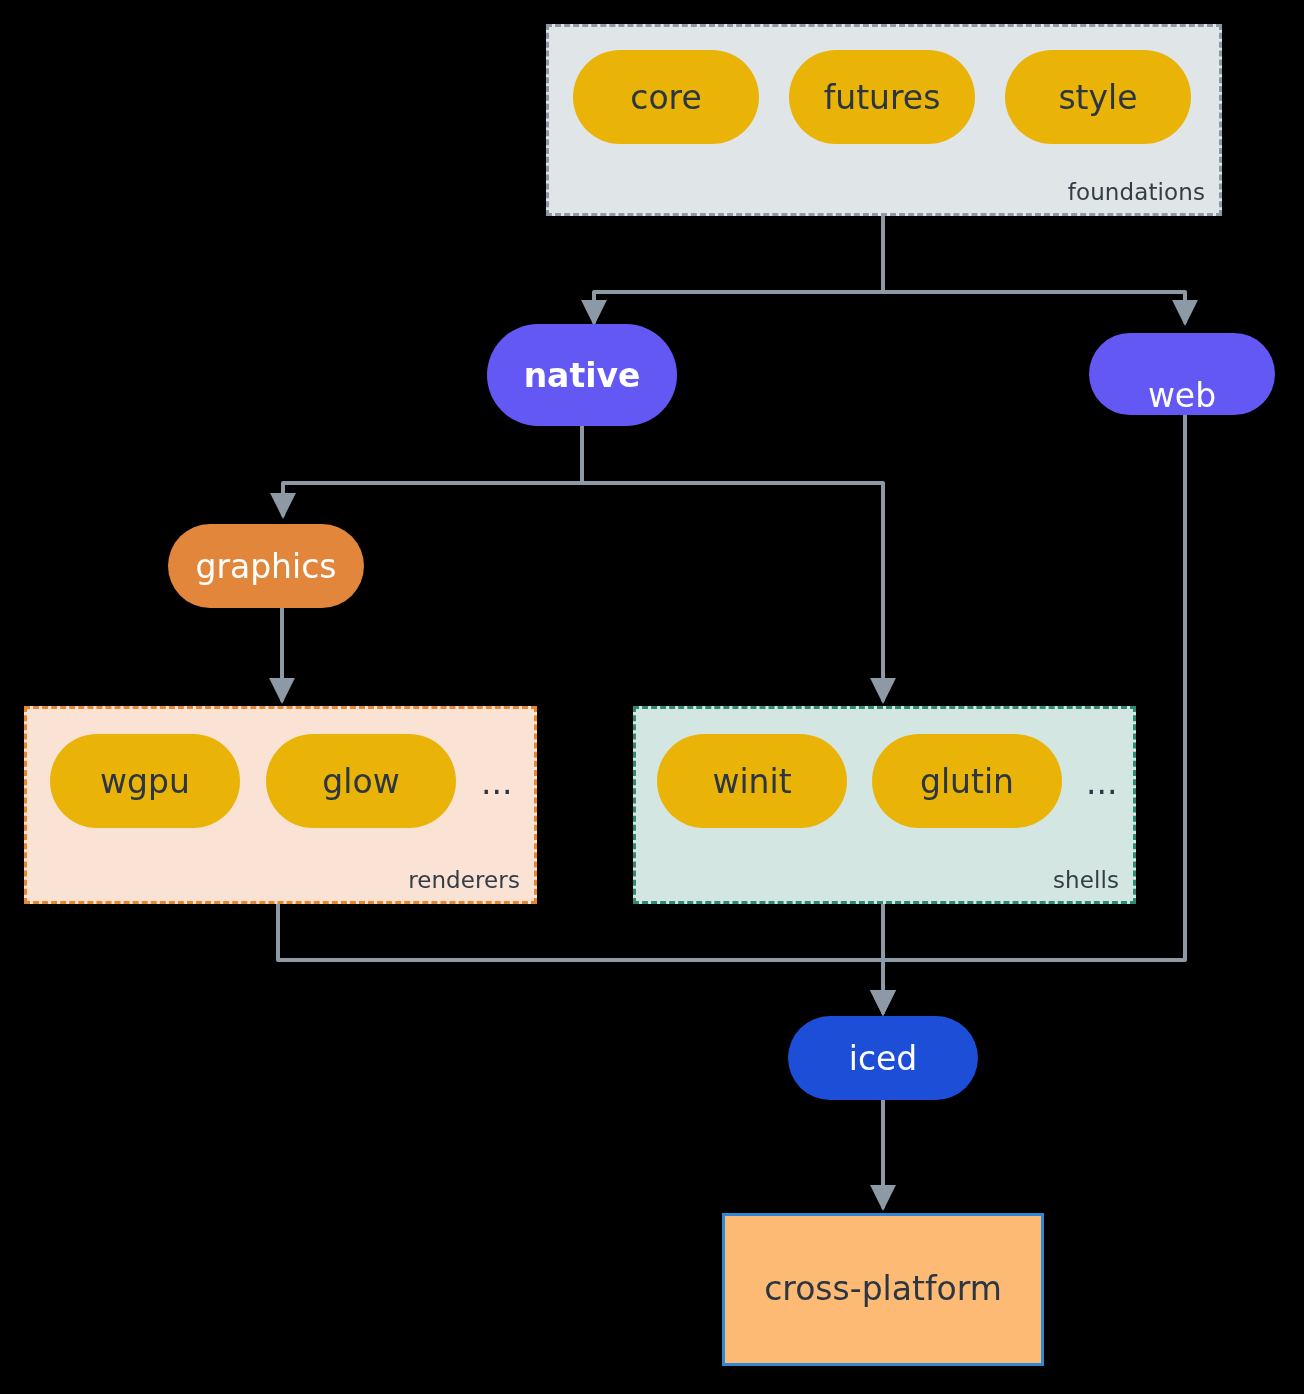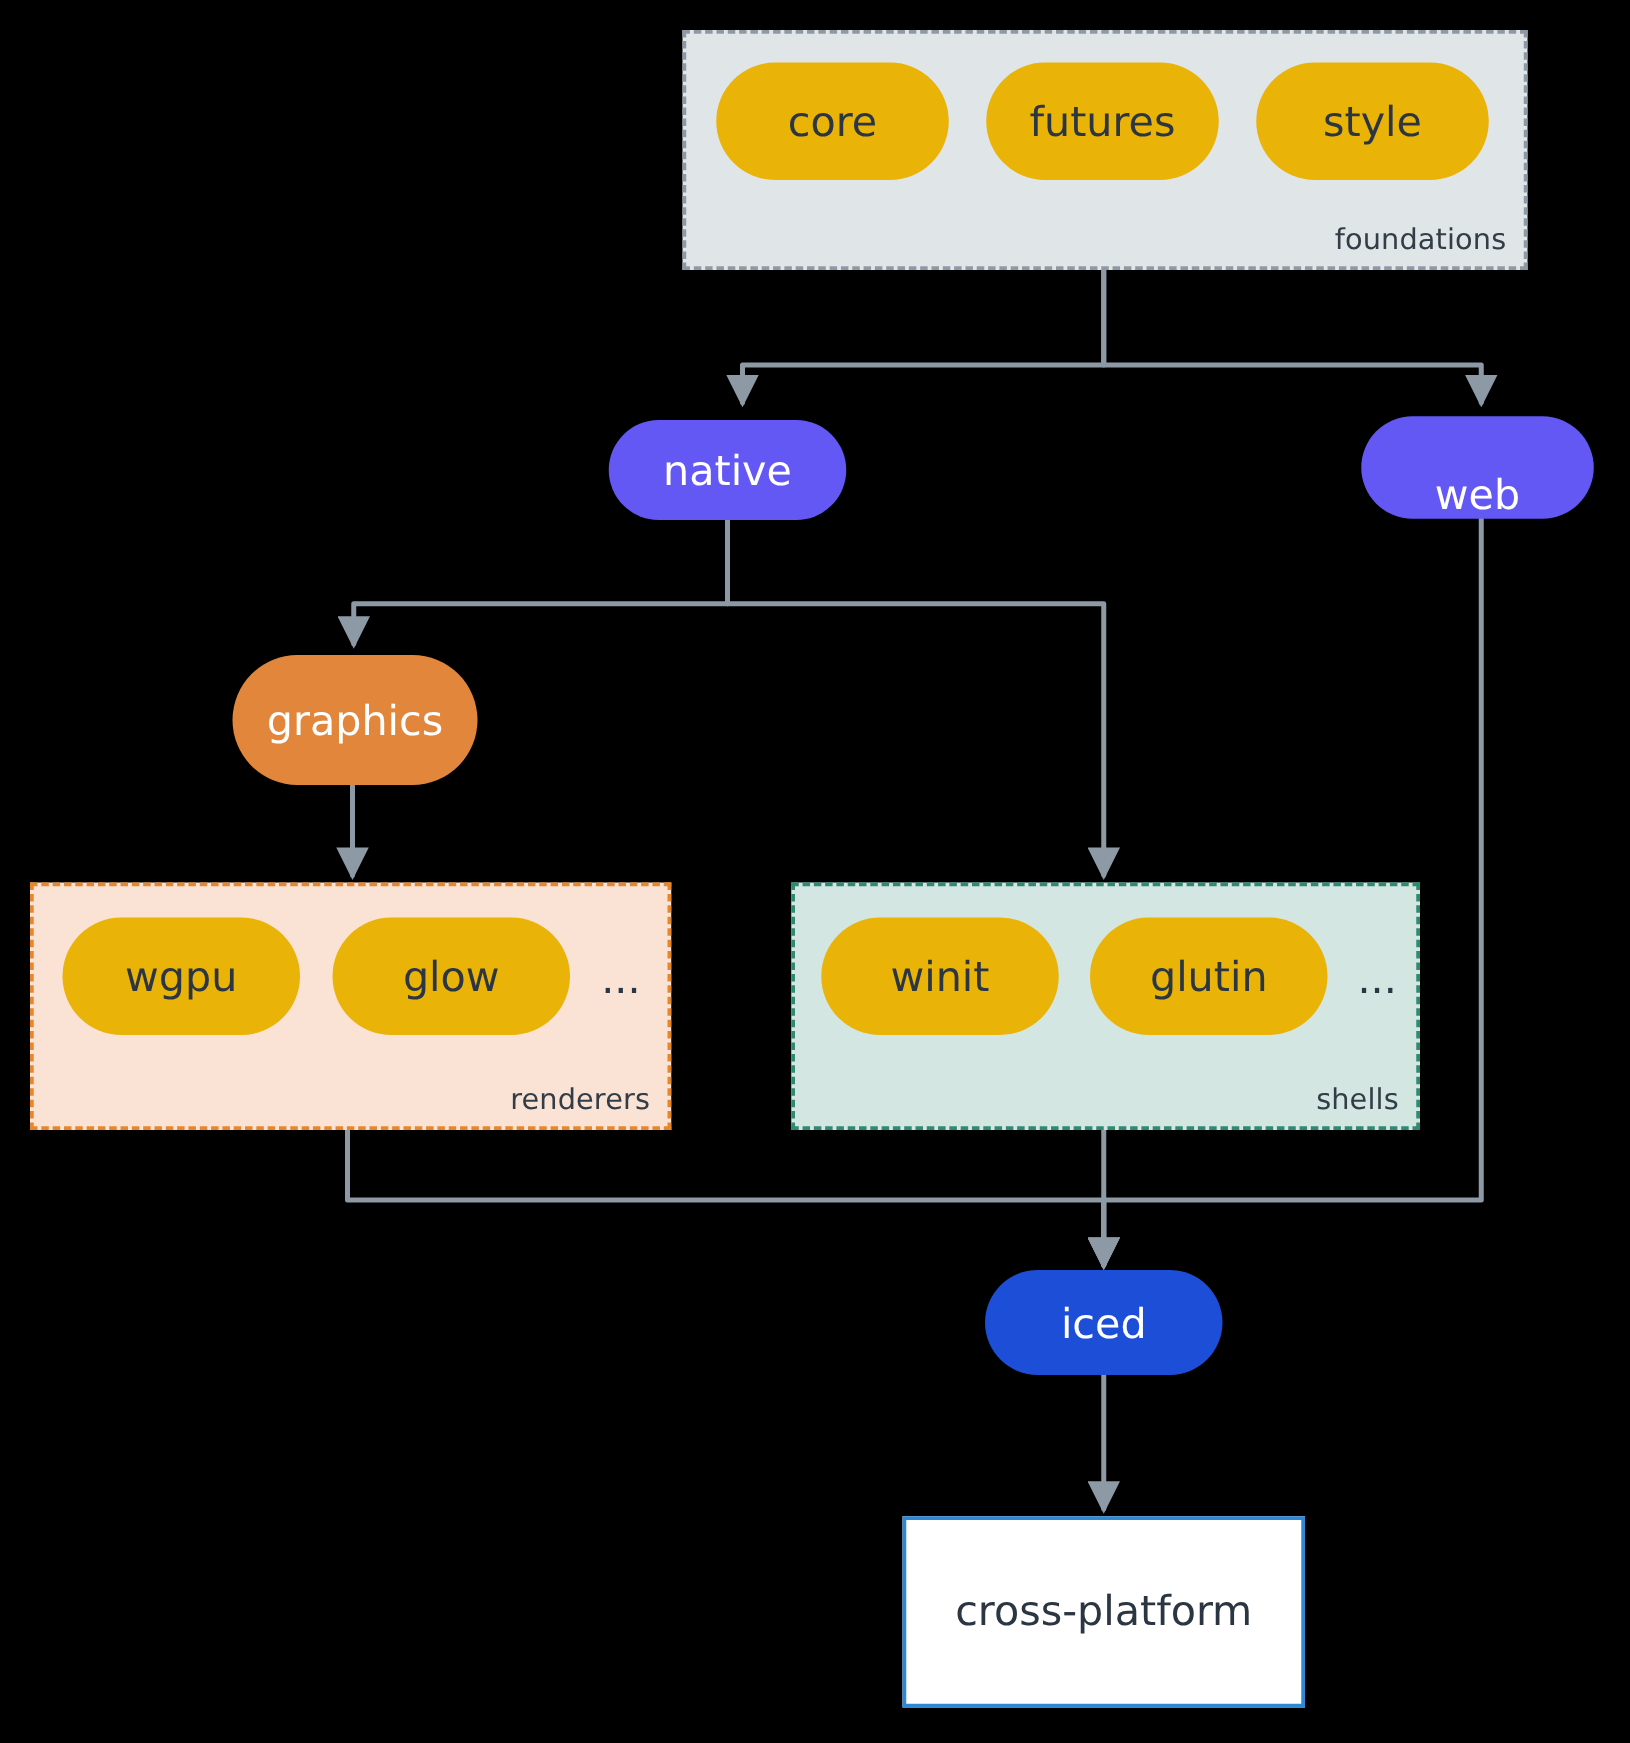--- a/index.html
+++ b/index.html
@@ -95,21 +95,21 @@
     white-space: nowrap;
   }
   .node-purple { background: #6458f5; }
   .node-orange { background: #e2863c; }
   .node-blue   { background: #1d4ed8; }
 
   
   .rect-node {
     position: absolute;
     box-sizing: border-box;
-    background: #ffffff;
+    background: #fdba74;
     border: 3px solid #2f88d4;
     display: flex;
     flex-direction: column;
     align-items: center;
     justify-content: center;
     font-size: 33px;
     color: #2b3642;
     line-height: 1.35;
     text-align: center;
   }
@@ -153,28 +153,28 @@
   <div class="pill" style="left:573px; top:50px; width:186px; height:94px;">
     <span>core</span>
   </div>
   <div class="pill" style="left:1005px; top:50px; width:186px; height:94px;">
     <span>style</span>
   </div>
   <div class="pill" style="left:789px; top:50px; width:186px; height:94px;">
     <span>futures</span>
   </div>
 
-  <div class="node node-purple" style="left:487px; top:336px; width:190px; height:80px;">
+  <div class="node node-purple" style="left:487px; top:324px; width:190px; height:102px;font-weight:bold;">
     <span>native</span>
   </div>
   <div class="node node-purple" style="left:1089px; top:333px; width:186px; height:82px;align-items:flex-end;">
     <span>web</span>
   </div>
 
-  <div class="node node-orange" style="left:186px; top:524px; width:196px; height:104px;">
+  <div class="node node-orange" style="left:168px; top:524px; width:196px; height:84px;">
     <span>graphics</span>
   </div>
 
   <div class="cluster cluster-renderers" style="left:24px; top:706px; width:513px; height:198px;">
     <div class="cluster-label">renderers</div>
   </div>
   <div class="pill" style="left:266px; top:734px; width:190px; height:94px;">
     <span>glow</span>
   </div>
   <div class="pill" style="left:50px; top:734px; width:190px; height:94px;">

